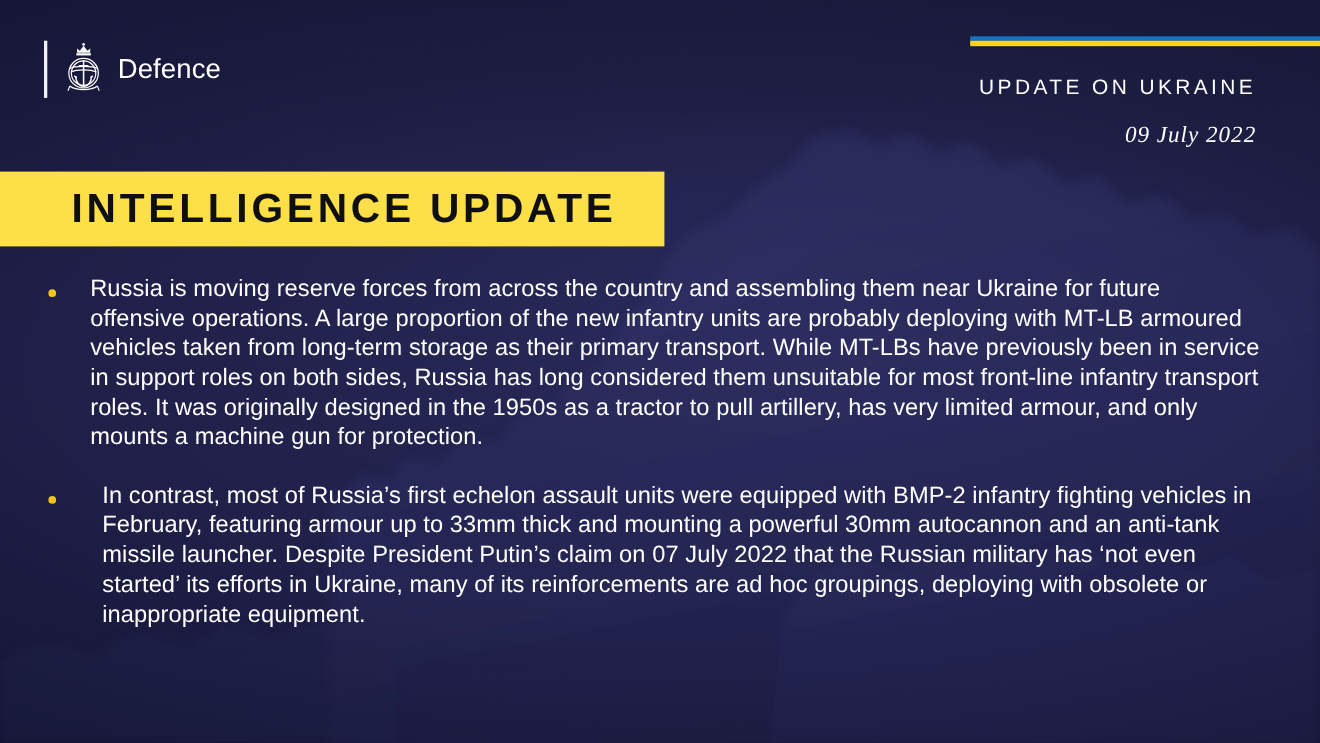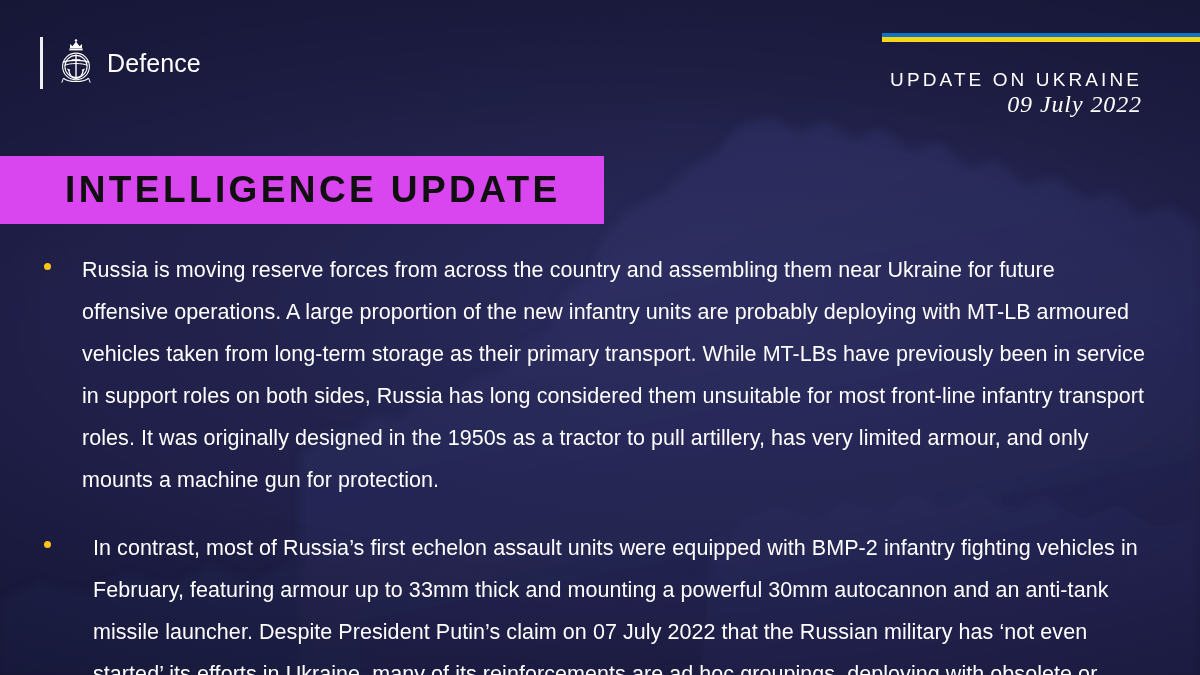--- a/index.html
+++ b/index.html
@@ -106,35 +106,35 @@
     font-size: 19px;
     font-weight: 400;
     letter-spacing: 3.1px;
     padding-right: 58px;
     white-space: nowrap;
   }
   .datetext {
     color: #ffffff;
     font-family: "Liberation Serif", serif;
     font-style: italic;
-    font-size: 24px;
+    font-size: 21px;
     letter-spacing: 0.9px;
-    margin-top: 0;
+    margin-top: 19px;
     padding-right: 58px;
     white-space: nowrap;
   }
 
   
   .banner {
     position: absolute;
     left: 0;
     top: 156px;
     width: 604px;
     height: 68px;
-    background: #d946ef;
+    background: #fde047;
     display: flex;
     align-items: center;
   }
   .banner-text {
     color: #100f0f;
     font-size: 37px;
     font-weight: bold;
     letter-spacing: 3.4px;
     padding-left: 65px;
     white-space: nowrap;
@@ -157,21 +157,21 @@
     width: 7px;
     height: 7px;
     border-radius: 50%;
     background: #f5c518;
     margin-top: 14px;
     margin-right: 31px;
   }
   .para {
     color: #ffffff;
     font-size: 21.5px;
-    line-height: 42px;
+    line-height: 27px;
     font-weight: 400;
     letter-spacing: 0.06px;
     max-width: 1063px;
   }
 </style>
 </head>
 <body>
 
 <div id="poster">
 

